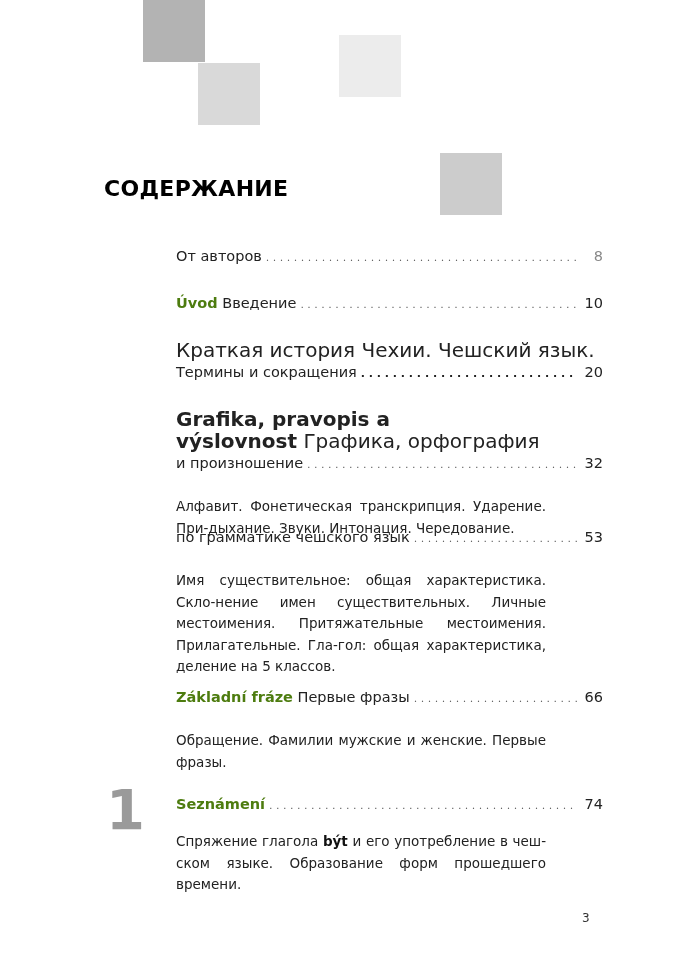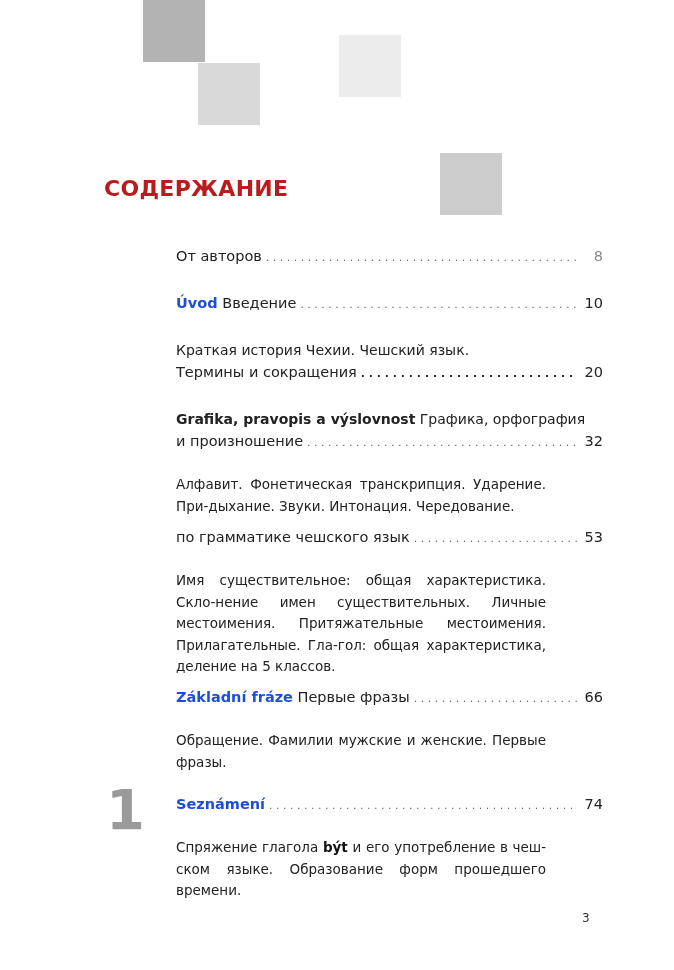--- a/index.html
+++ b/index.html
@@ -1,30 +1,30 @@
 <!DOCTYPE html>
 <html><head>
 <meta charset="utf-8">
 <style>
   html, body { margin: 0; padding: 0; background: #ffffff; }
   body { width: 674px; height: 970px; position: relative; overflow: hidden;
          font-family: "DejaVu Sans", "Liberation Sans", sans-serif; color: #222; }
   .sq { position: absolute; width: 62px; height: 62px; }
   .heading { position: absolute; left: 104px; top: 176px; font-size: 22px; font-weight: bold;
-             letter-spacing: 0.3px; color: #b91c1c; margin: 0; }
+             letter-spacing: 0.3px; color: #000000; margin: 0; }
   .entry { position: absolute; left: 176px; width: 427px; }
   .line { display: flex; align-items: baseline; font-size: 14.5px; line-height: 22px; white-space: nowrap; }
   .line .txt { flex: 0 0 auto; }
-  .line .txt b { font-weight: bold; color: #1d4ed8; }
+  .line .txt b { font-weight: bold; color: #4d7c0f; }
   .dots { flex: 1 1 auto; overflow: hidden; margin: 0 6px 0 4px; color: #666; font-size: 11px; letter-spacing: 2.4px; }
   .dots::before { content: ". . . . . . . . . . . . . . . . . . . . . . . . . . . . . . . . . . . . . . . . . . . . . . . . . . . . . . . . . . . . . . . . . . . . . . . . . . . . . . . . . . . . . . . . . . . . . ."; letter-spacing: 0; white-space: nowrap; }
   .dots.bold { color: #222; font-weight: bold; }
   .pg { flex: 0 0 auto; text-align: right; min-width: 20px; }
   .pg.gray { color: #888; }
-  .plain { font-size: 14px; line-height: 22px; }
+  .plain { font-size: 20px; line-height: 22px; }
   .desc { width: 370px; font-size: 13.5px; line-height: 21.5px; text-align: justify; margin-top: 20px; color: #222; }
   .desc b { font-weight: bold; color: #111; }
   .chapnum { position: absolute; left: 106px; top: 782px; font-size: 56px; font-weight: bold; color: #9a9a9a; line-height: 1; }
   .folio { position: absolute; left: 582px; top: 911px; font-size: 12px; color: #333; }
 </style>
 </head>
 <body>
 
 <div class="sq" style="left:143px; top:0px; background:#b3b3b3;"></div>
 <div class="sq" style="left:198px; top:63px; background:#d9d9d9;"></div>
@@ -87,20 +87,20 @@
 </div>
 
 <div class="chapnum">1</div>
 
 <div class="entry" style="top:793px;">
   <div class="line">
     <span class="txt"><b>Seznámení</b></span>
     <span class="dots"></span>
     <span class="pg">74</span>
   </div>
-  <div class="desc" style="margin-top:20px;">
+  <div class="desc" style="margin-top:14px;">
     <span>Спряжение глагола</span>
     <b>být</b>
     <span>и его употребление в чеш-ском языке. Образование форм прошедшего времени.</span>
   </div>
 </div>
 
 <div class="folio">3</div>
 
 </body></html>

